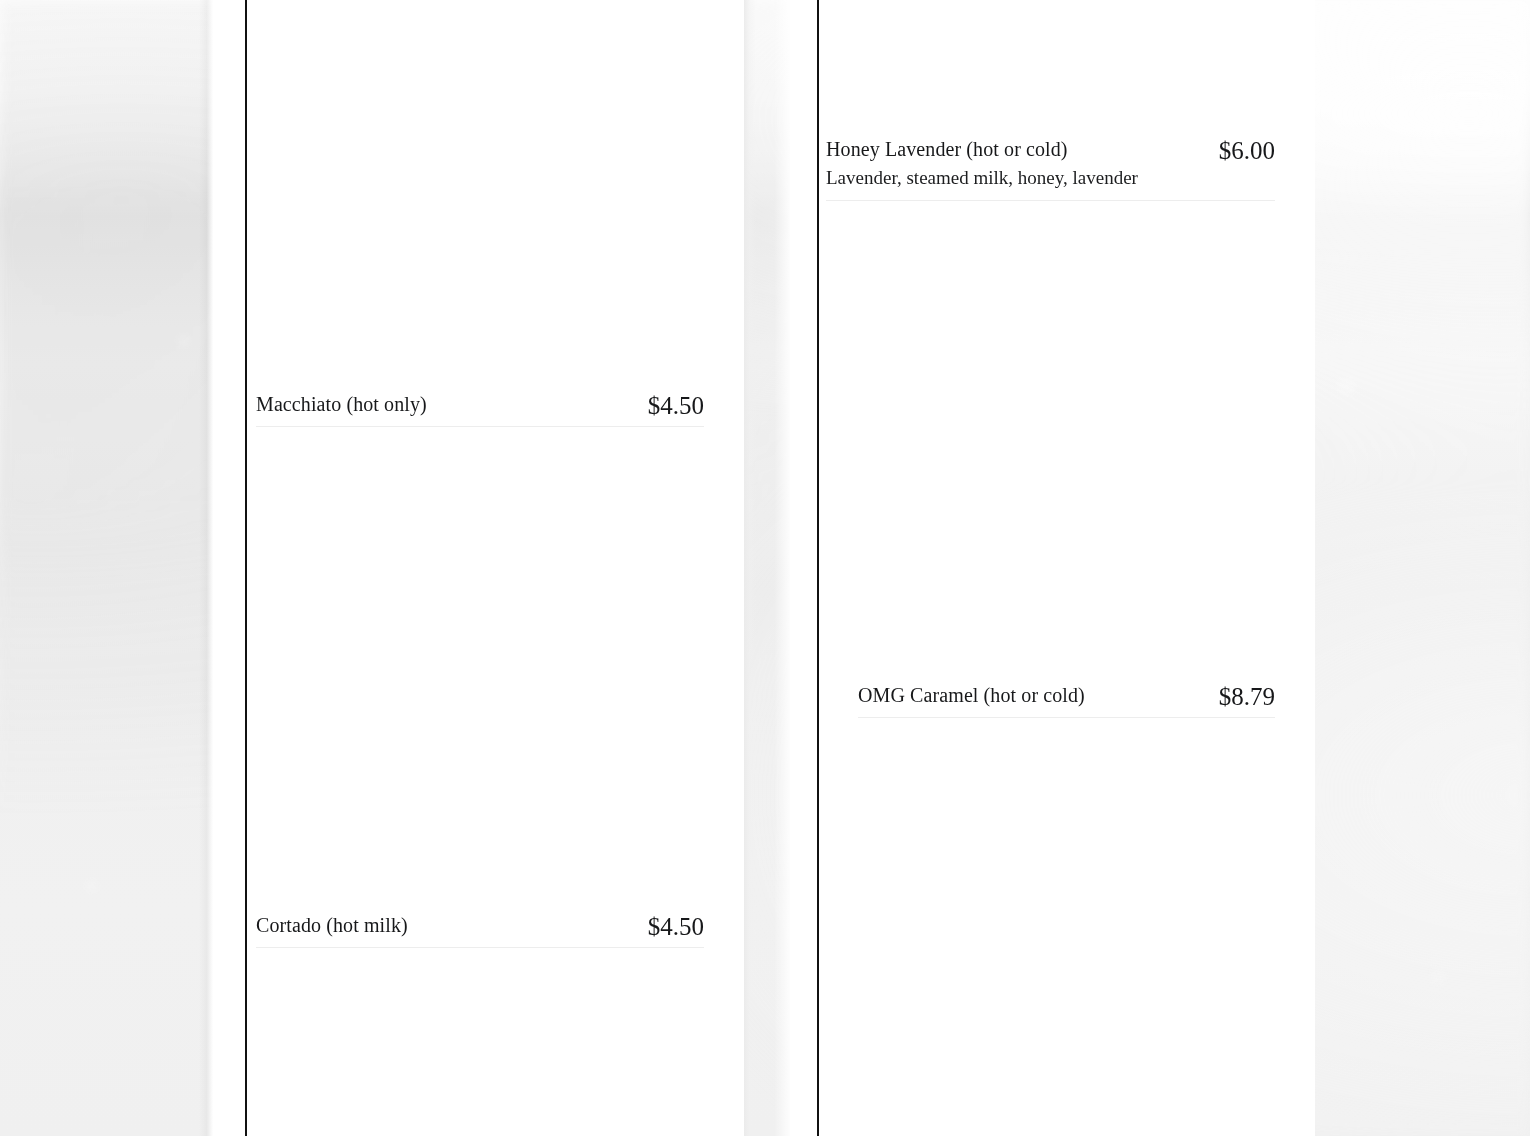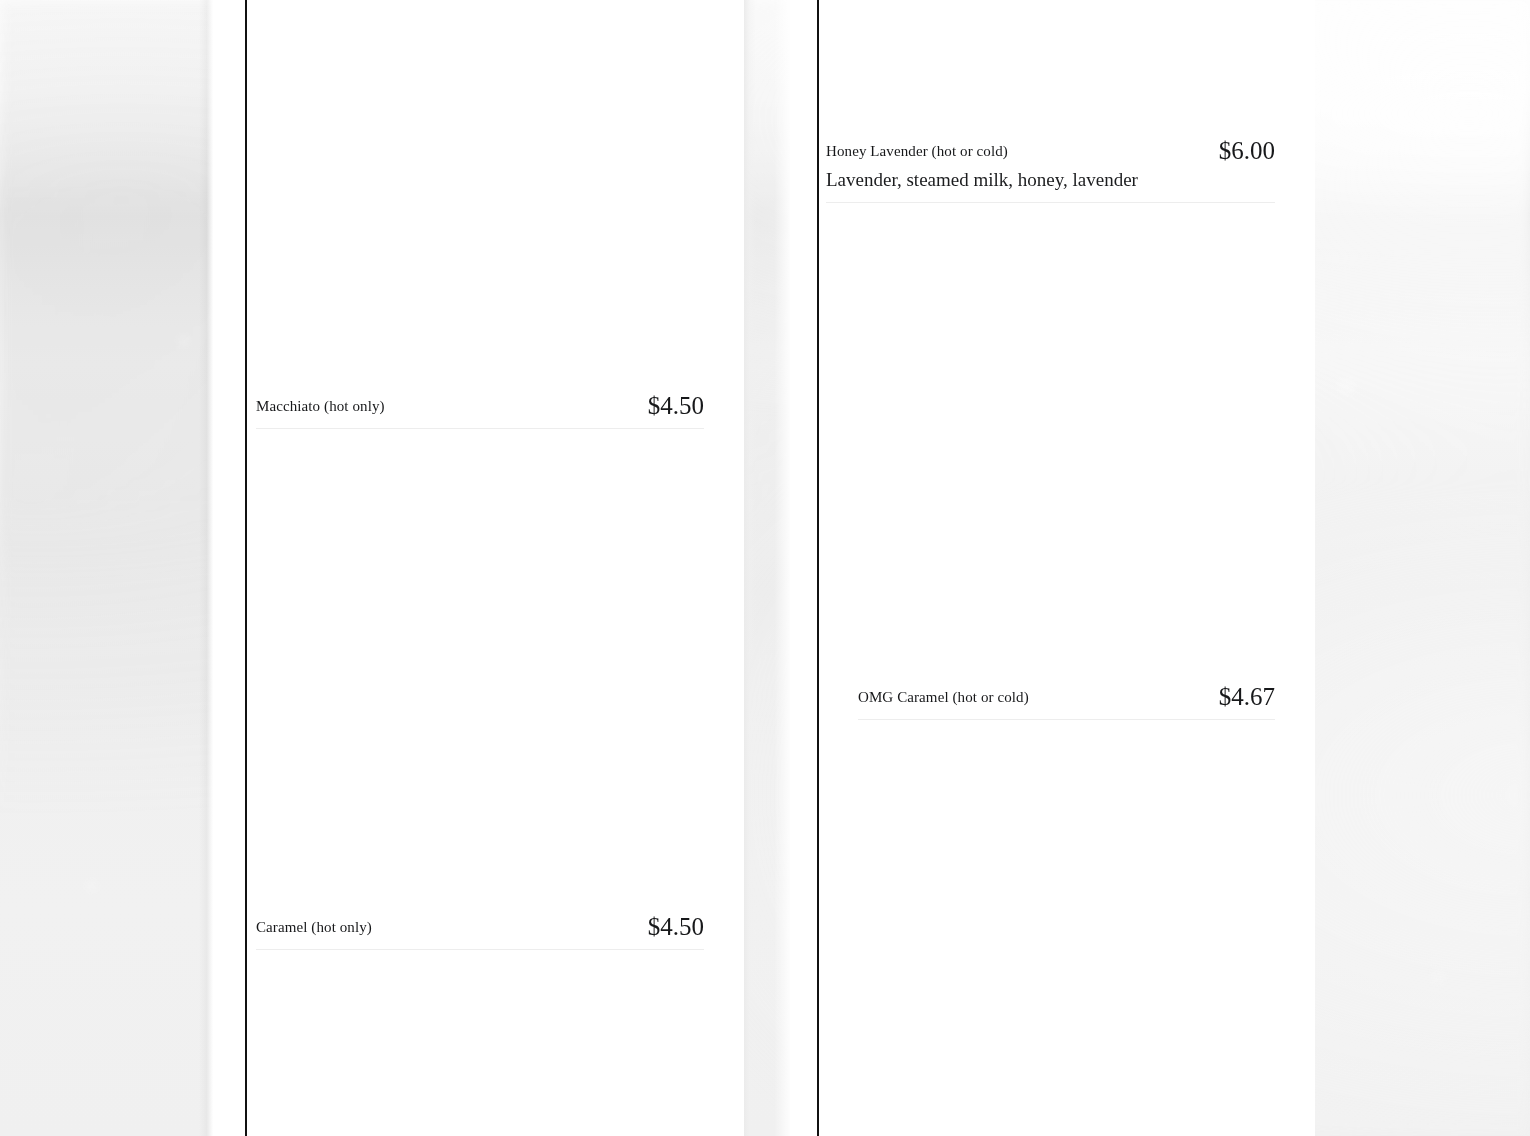--- a/index.html
+++ b/index.html
@@ -118,21 +118,21 @@
     border-bottom: 1px solid #ededed;
   }
 
   .item-head {
     display: flex;
     align-items: baseline;
     justify-content: space-between;
     gap: 16px;
   }
   .item-title {
-    font-size: 15px;
+    font-size: 20px;
     line-height: 26px;
     color: #17181a;
     letter-spacing: .1px;
     white-space: nowrap;
   }
   .item-price {
     font-size: 25px;
     line-height: 26px;
     color: #17181a;
     white-space: nowrap;
@@ -178,21 +178,21 @@
         <span class="item-title">Macchiato (hot only)</span>
         <span class="item-price">$4.50</span>
       </div>
       <div class="item-pad"></div>
     </div>
 
     <div class="photo-slot" style="top:436px;height:475px;"></div>
 
     <div class="menu-item" style="top:911px;">
       <div class="item-head">
-        <span class="item-title">Caramel (hot only)</span>
+        <span class="item-title">Cortado (hot milk)</span>
         <span class="item-price">$4.50</span>
       </div>
       <div class="item-pad"></div>
     </div>
 
     <div class="photo-slot" style="top:957px;height:180px;"></div>
   </div>
 
   <div class="card card-right"></div>
   <div class="rule rule-right"></div>
@@ -208,21 +208,21 @@
       </div>
       <div class="item-desc">Lavender, steamed milk, honey, lavender</div>
       <div class="item-pad"></div>
     </div>
 
     <div class="photo-slot" style="top:208px;height:473px;"></div>
 
     <div class="menu-item" style="top:681px;margin-left:32px;">
       <div class="item-head">
         <span class="item-title">OMG Caramel (hot or cold)</span>
-        <span class="item-price">$4.67</span>
+        <span class="item-price">$8.79</span>
       </div>
       <div class="item-pad"></div>
     </div>
 
     <div class="photo-slot" style="top:754px;height:382px;"></div>
   </div>
 
 </div>
 
 </body></html>

